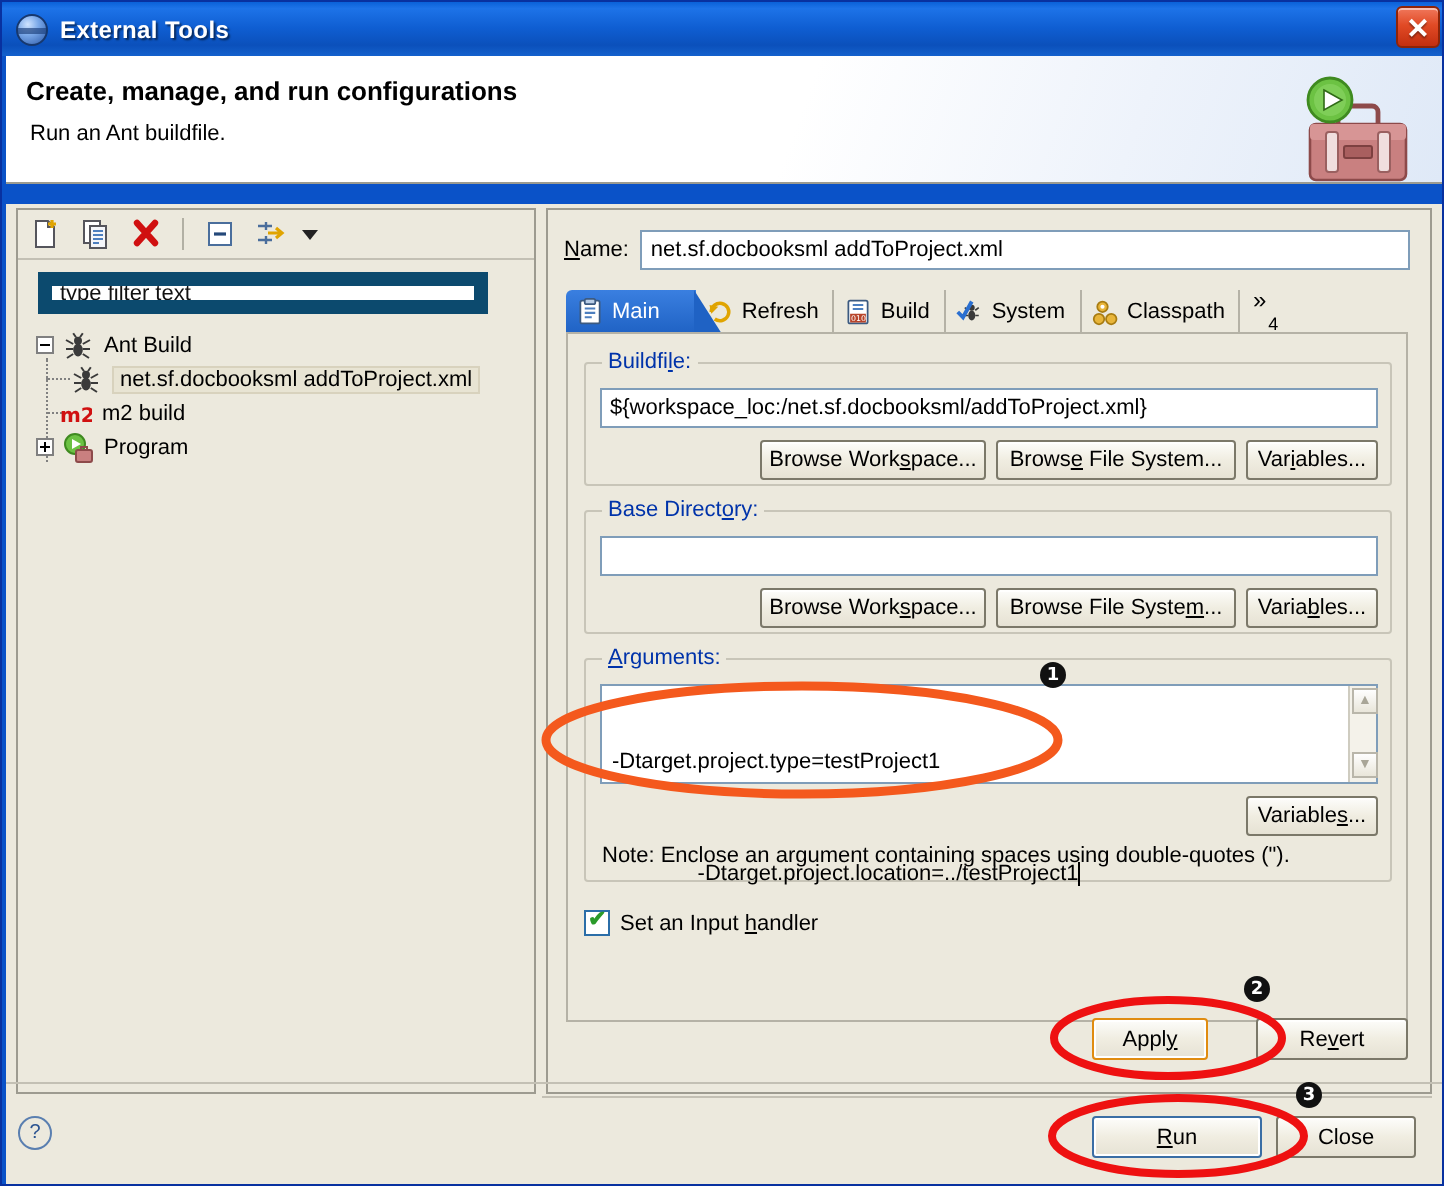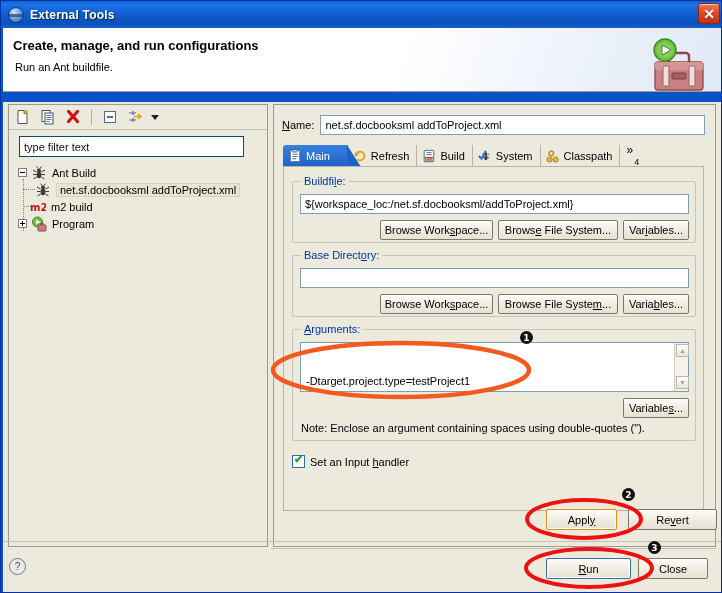--- a/index.html
+++ b/index.html
@@ -85,21 +85,21 @@
   #tree-toolbar {
     position:absolute; left:0; top:0; width:258px; height:25px;
     background:#ece9dd;
     border-bottom:1px solid #c3c0b4;
     display:flex; align-items:center; padding-left:4px; gap:5px;
   }
   .tb-btn { width:20px; height:19px; display:flex; align-items:center; justify-content:center; cursor:pointer; }
   .tb-sep { width:1px; height:16px; background:#b2b0a4; margin:0 3px; }
   #filter-box {
     position:absolute; left:10px; top:31px; width:225px; height:21px;
-    border:1px solid #0c4a6e; background:#fff;
+    border:7px solid #0c4a6e; background:#fff;
     font-size:11px; color:#111; padding:2px 4px; line-height:16px;
   }
   #tree {
     position:absolute; left:1px; top:57px; width:256px; height:383px;
     background:#ece9dd; padding-top:4px;
     font-size:11px; color:#000;
   }
   .tnode { position:absolute; display:flex; align-items:center; height:17px; white-space:nowrap;}
   .expander {
     width:9px; height:9px; border:1px solid #808080; background:#fff;
@@ -192,22 +192,22 @@
   #note-text { position:absolute; font-size:11px; color:#000; }
   #checkbox-row { position:absolute; left:14px; top:414px; display:flex; align-items:center; gap:5px;}
   .cbox {
     width:13px; height:13px; background:#fff; border:1px solid #2b6ea8;
     position:relative; flex:none; cursor:pointer;
   }
   .cbox::after{
     content:"✔"; position:absolute; left:1px; top:-3px;
     font-size:11px; color:#2a9a2a; font-weight:bold;
   }
-  #btn-apply { position:absolute; left:545px; top:508px; width:71px; height:21px; }
-  #btn-revert { position:absolute; left:627px; top:508px; width:89px; height:21px; }
+  #btn-apply { position:absolute; left:545px; top:508px; width:58px; height:21px; }
+  #btn-revert { position:absolute; left:627px; top:508px; width:76px; height:21px; }
   #bottom-sep {
     position:absolute; left:2px; top:540px; width:718px; height:1px; background:#c3c0b4;
   }
   #btn-run { position:absolute; left:545px; top:557px; width:85px; height:21px; }
   #btn-close { position:absolute; left:637px; top:557px; width:70px; height:21px; }
   #help-icon {
     position:absolute; left:8px; top:557px; width:17px; height:17px;
     border:1px solid #5a7fb0; border-radius:50%;
     display:flex; align-items:center; justify-content:center;
     font-size:10px; color:#2b5390; background:#ece9dd; cursor:pointer;
@@ -427,20 +427,23 @@
           </div>
           <div class="btn" style="position:absolute; left:330px; top:38px; width:66px; height:20px;">
             <span>Varia<span class="u">b</span>les...</span>
           </div>
         </div>
 
         <div class="group" style="left:8px; top:162px; width:404px; height:112px;">
           <span class="group-title"><span class="u">A</span>rguments:</span>
           <div id="args-text" style="left:7px; top:12px; width:389px; height:50px;">
             <div>-Dtarget.project.type=testProject1</div>
+            <div style="position:relative;">
+              <span>-Dtarget.project.location=../testProject1</span><span style="border-left:1px solid #000; margin-left:0px;">&nbsp;</span>
+            </div>
           </div>
           <div class="sbar" style="left:381px; top:13px; width:14px; height:48px;">
             <div class="sarrow" style="top:1px;">▲</div>
             <div class="sarrow" style="top:33px;">▼</div>
           </div>
           <div class="btn" style="position:absolute; left:330px; top:68px; width:66px; height:20px;">
             <span>Variable<span class="u">s</span>...</span>
           </div>
           <div id="note-text" style="left:8px; top:92px;">Note: Enclose an argument containing spaces using double-quotes (").</div>
         </div>

